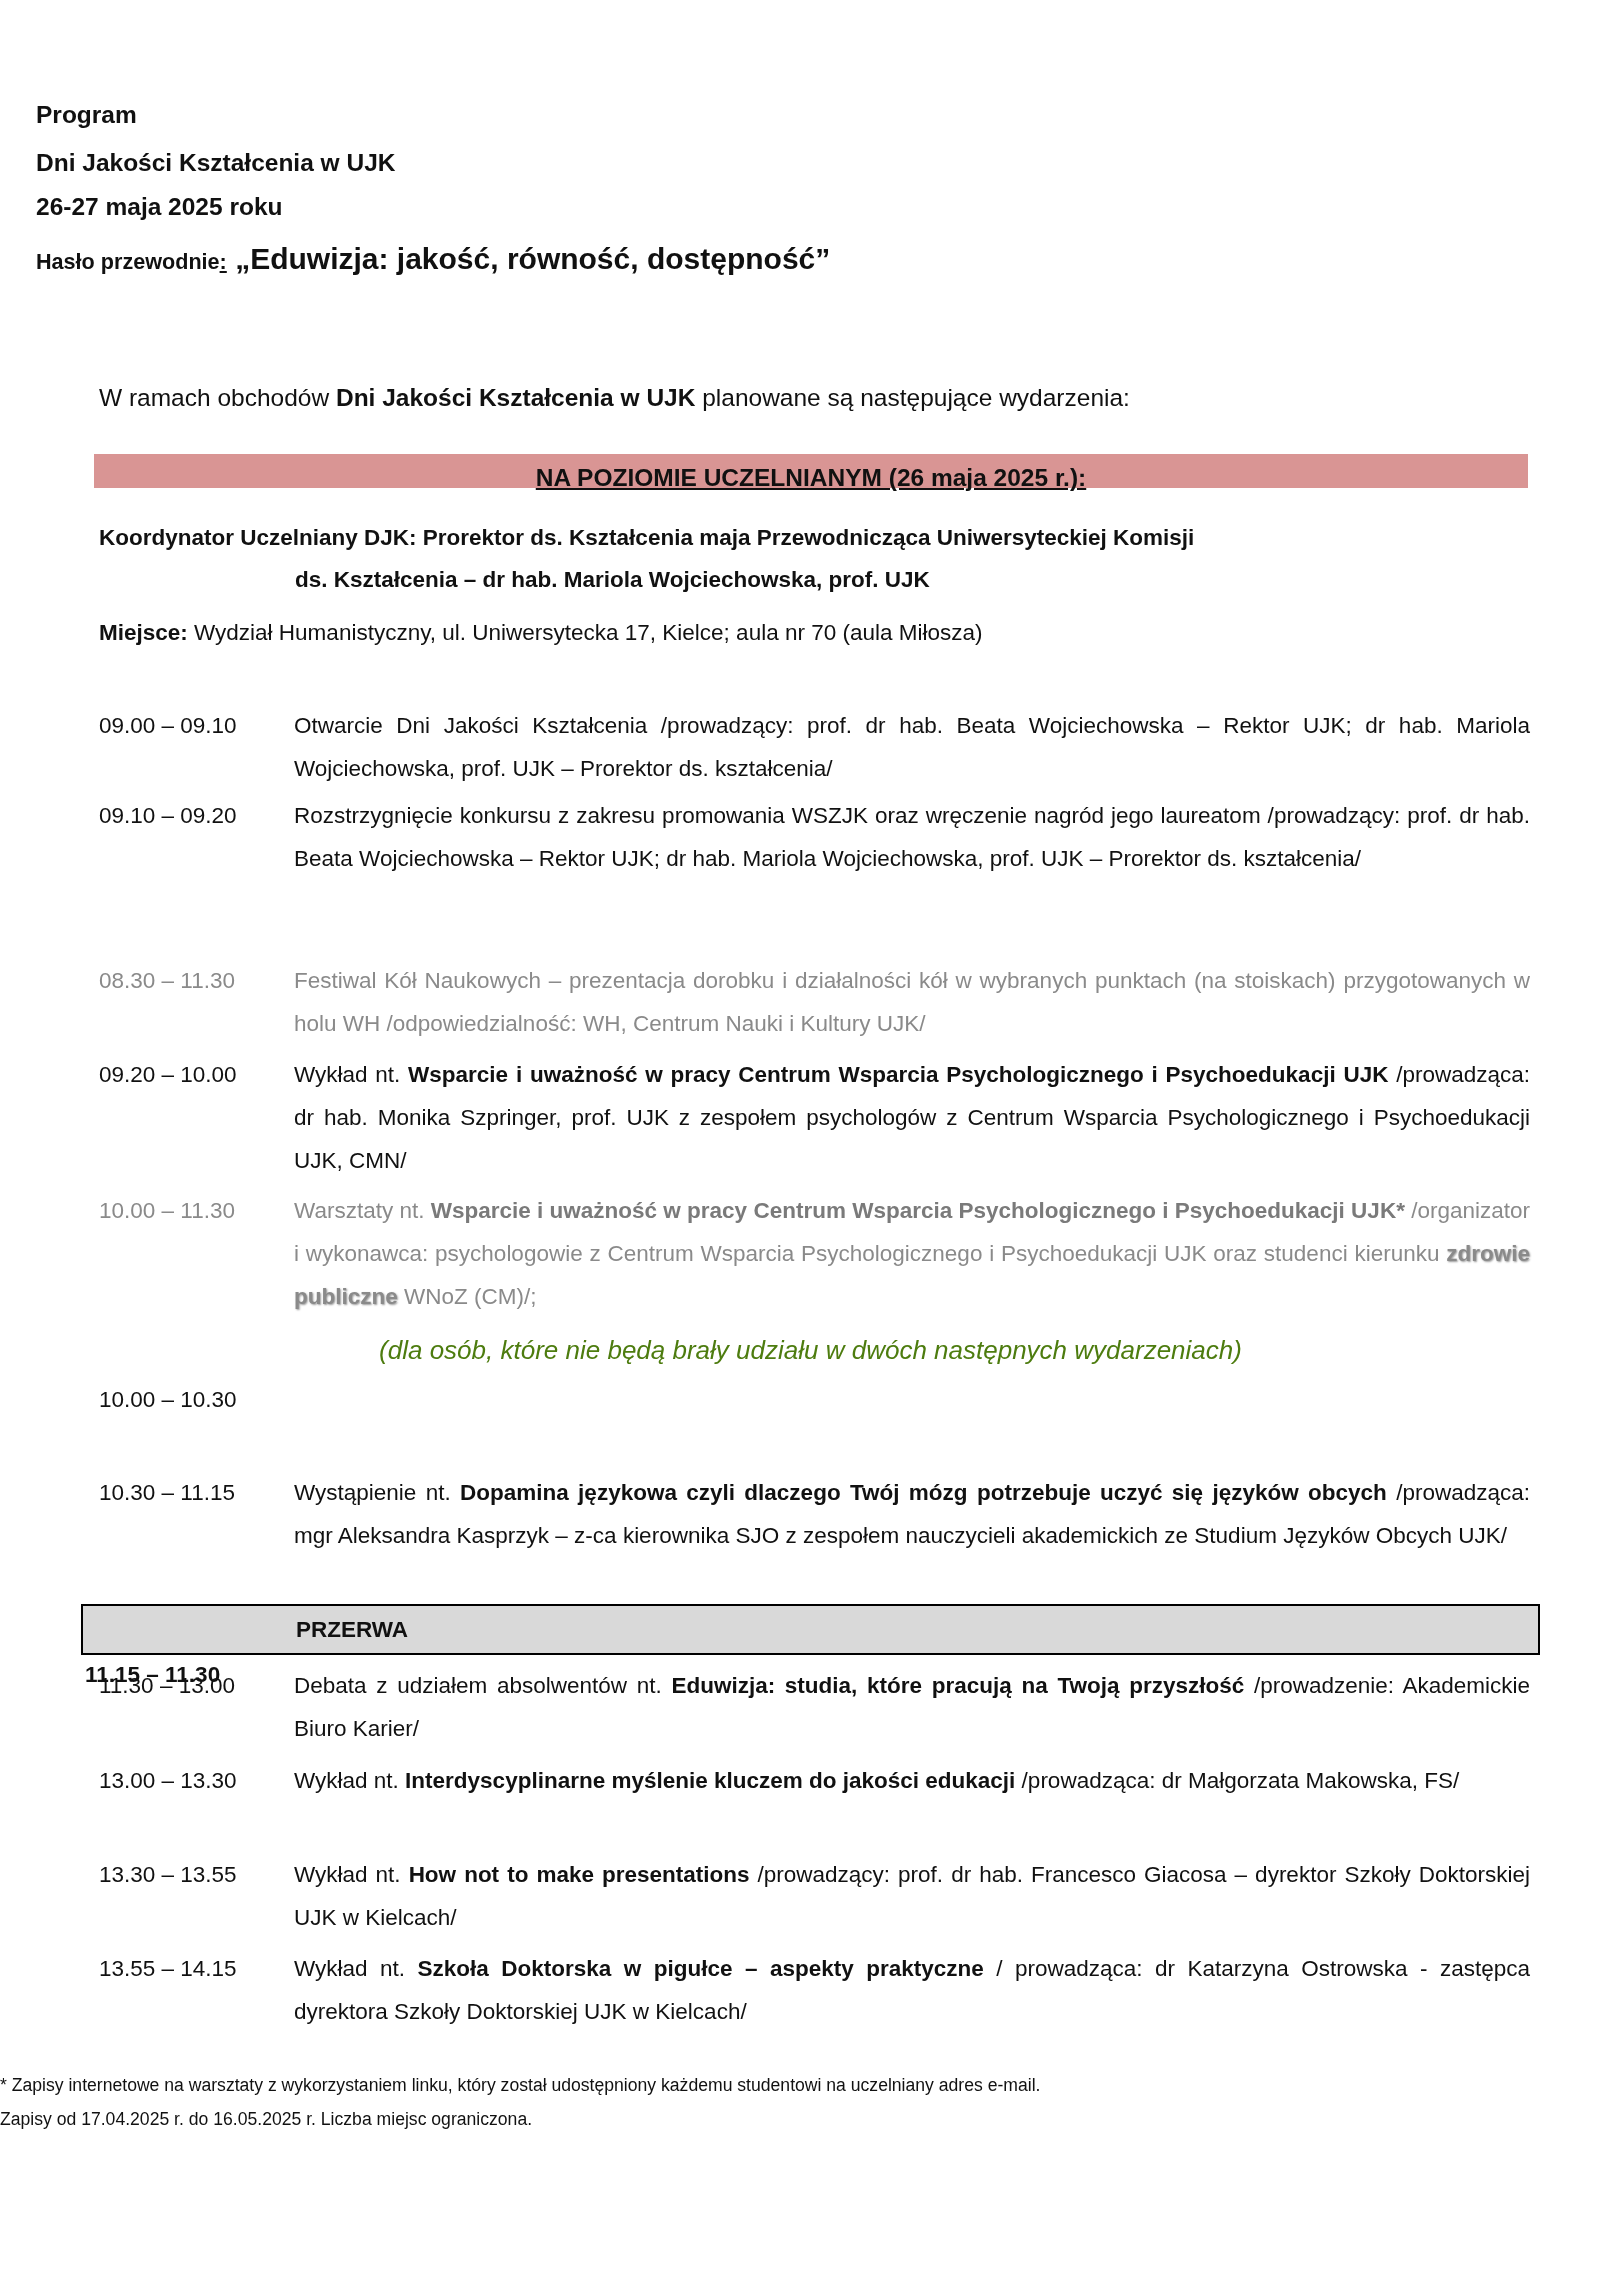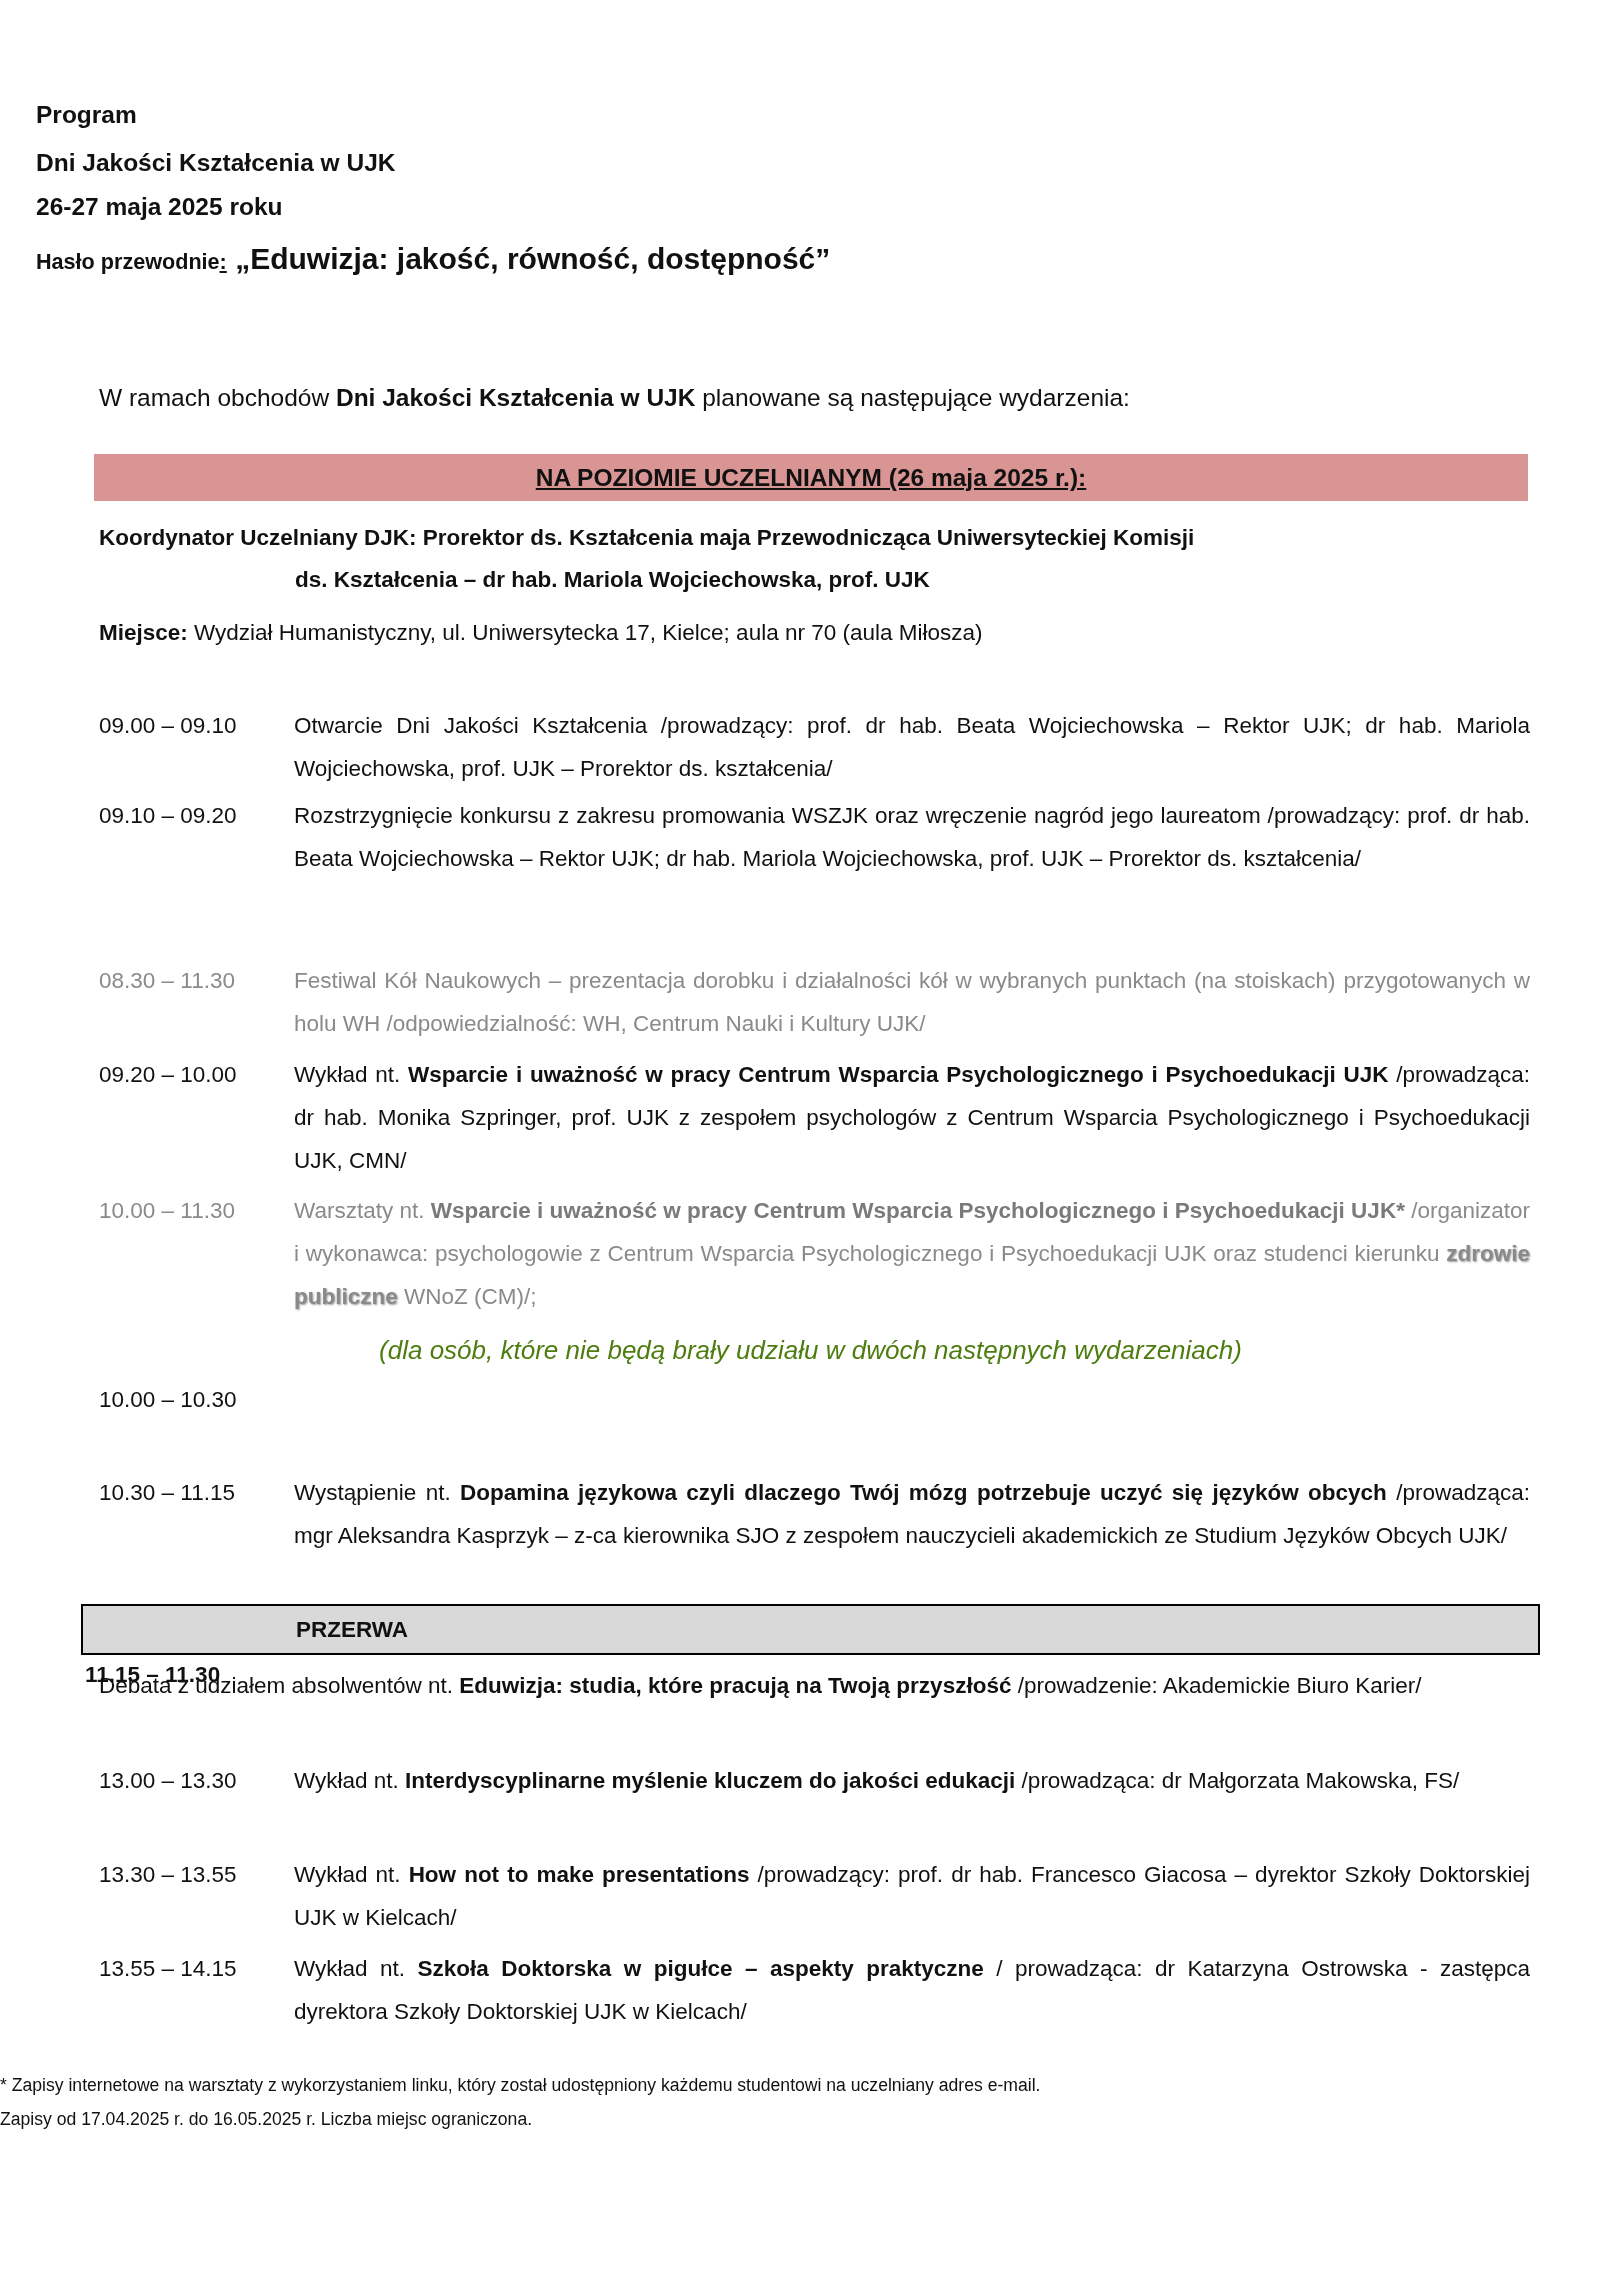--- a/index.html
+++ b/index.html
@@ -3,21 +3,21 @@
 <meta charset="utf-8">
 <style>
   html, body { margin:0; padding:0; background:#ffffff; }
   body { width:1621px; height:2293px; position:relative; overflow:hidden;
          font-family:"Liberation Sans", "DejaVu Sans", sans-serif; color:#111; }
   .hdr { position:absolute; left:0; width:1621px; text-align:left; font-weight:bold; font-size:24.5px;margin-left:36px; }
   .hdr.slogan-line { font-size:21.6px; }
   .hdr .slogan { font-size:30px; }
   .ul { text-decoration:underline; }
   .intro { position:absolute; left:99px; top:384px; font-size:24.5px; }
-  .pink-bar { position:absolute; left:94px; top:454px; width:1434px; height:47px; background:#D99594; }
+  .pink-bar { position:absolute; left:94px; top:454px; width:1434px; height:34px; background:#D99594; }
   .pink-bar span { display:block; text-align:center; line-height:47px; font-weight:bold; font-size:24.5px; text-decoration:underline; }
   .coord { position:absolute; left:99px; font-size:22.5px; line-height:42px; }
   .coord b { font-weight:bold; }
   .coord .indent { padding-left:196px; display:block; }
   .row { position:absolute; left:99px; width:1431px; font-size:22.5px; line-height:43px; display:flex; }
   .row .time { width:195px; flex:none; white-space:nowrap; }
   .row .desc { flex:1; text-align:justify; }
   .row.grey { color:#8a8a8a; }
   .row.grey b { color:#7a7a7a; }
   .hl { text-shadow:1px 1px 2px #999; font-weight:bold; }
@@ -89,20 +89,21 @@
   <span class="time">10.30 – 11.15</span>
   <span class="desc"><span>Wystąpienie nt. </span><b>Dopamina językowa czyli dlaczego Twój mózg potrzebuje uczyć się języków obcych</b><span> /prowadząca: mgr Aleksandra Kasprzyk – z-ca kierownika SJO z zespołem nauczycieli akademickich ze Studium Języków Obcych UJK/</span></span>
 </div>
 
 <div class="break-box">
   <span class="time">11.15 – 11.30</span>
   <span>PRZERWA</span>
 </div>
 
 <div class="row" style="top:1664px">
+  <span class="time">11.30 – 13.00</span>
   <span class="desc"><span>Debata z udziałem absolwentów nt. </span><b>Eduwizja: studia, które pracują na Twoją przyszłość</b><span> /prowadzenie: Akademickie Biuro Karier/</span></span>
 </div>
 
 <div class="row" style="top:1759px">
   <span class="time">13.00 – 13.30</span>
   <span class="desc"><span>Wykład nt. </span><b>Interdyscyplinarne myślenie kluczem do jakości edukacji</b><span> /prowadząca: dr Małgorzata Makowska, FS/</span></span>
 </div>
 
 <div class="row" style="top:1853px">
   <span class="time">13.30 – 13.55</span>

